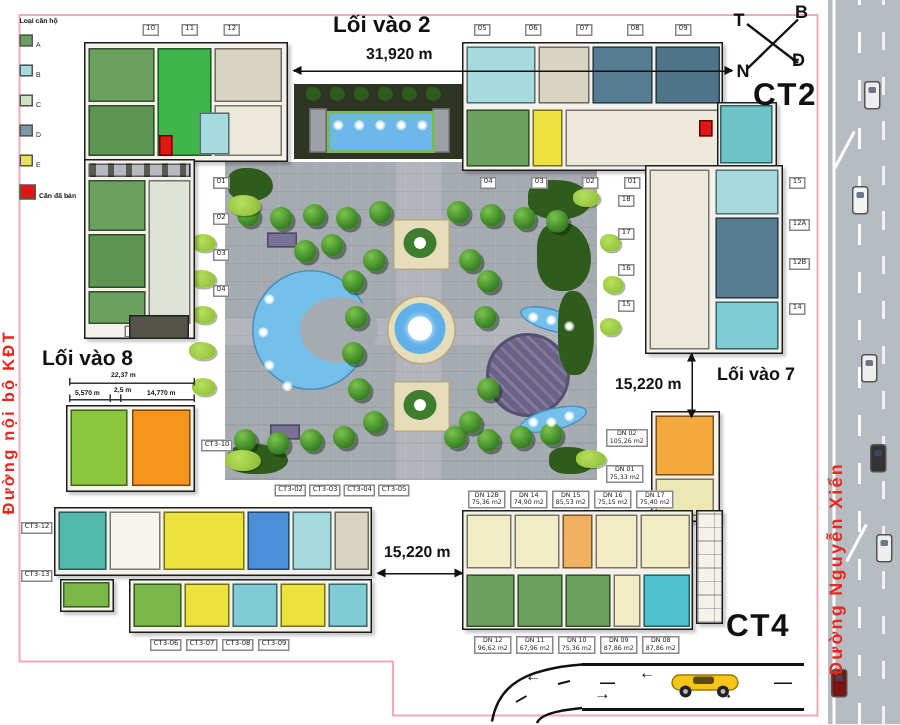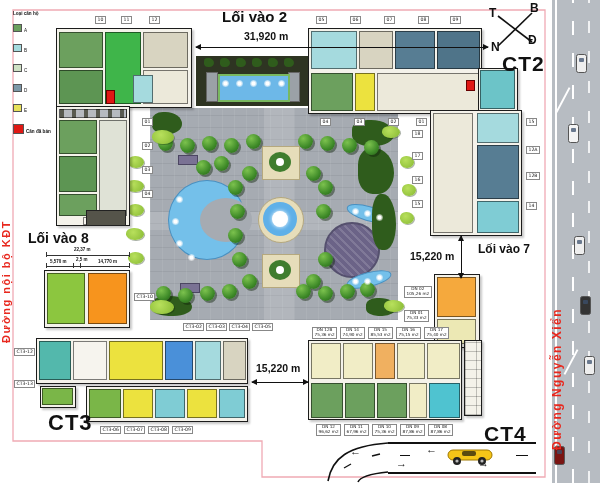--- a/index.html
+++ b/index.html
@@ -84,22 +84,21 @@
     <div style="margin-top:2px"><span style="display: inline-block; width: 7px; height: 6px; border: 0.5px solid rgb(85, 85, 85); vertical-align: middle; background: rgb(165, 218, 222);"></span><span style="font-size:4.6px;margin-left:2px">B</span></div>
     <div style="margin-top:2px"><span style="display: inline-block; width: 7px; height: 6px; border: 0.5px solid rgb(85, 85, 85); vertical-align: middle; background: rgb(207, 224, 196);"></span><span style="font-size:4.6px;margin-left:2px">C</span></div>
     <div style="margin-top:2px"><span style="display: inline-block; width: 7px; height: 6px; border: 0.5px solid rgb(85, 85, 85); vertical-align: middle; background: rgb(125, 152, 168);"></span><span style="font-size:4.6px;margin-left:2px">D</span></div>
     <div style="margin-top:2px"><span style="display: inline-block; width: 7px; height: 6px; border: 0.5px solid rgb(85, 85, 85); vertical-align: middle; background: rgb(232, 224, 90);"></span><span style="font-size:4.6px;margin-left:2px">E</span></div>
     <div style="margin-top:3px"><span style="display: inline-block; width: 9px; height: 8px; border: 0.5px solid rgb(85, 85, 85); vertical-align: middle; background: rgb(224, 24, 20);"></span><span style="font-size:4.6px;margin-left:2px;font-weight:bold">Căn đã bán</span></div>
   </div>
 
   <div class="streetname" style="left:0px;top:168px;height:175px;font-size:11px">Đường nội bộ KĐT</div>
 
   <div class="biglabel" style="left:502px;top:52px">CT2</div>
-  <div class="biglabel" style="left:48px;top:410px;font-size:22px">CT3</div>
-  <div class="biglabel" style="left:484px;top:422px">CT4</div>
+  <div class="biglabel" style="left:484px;top:406px">CT4</div>
 
   <svg class="overlay" style="left:486px;top:2px" width="60" height="52">
     <line x1="12" y1="14" x2="46" y2="40" stroke="#111" stroke-width="1.6"></line>
     <line x1="12" y1="44" x2="46" y2="11" stroke="#111" stroke-width="1.6"></line>
   </svg>
   <div class="abs" style="left:489px;top:6px;font-weight:bold;font-size:12px;z-index:6">T</div>
   <div class="abs" style="left:530px;top:1px;font-weight:bold;font-size:12px;z-index:6">B</div>
   <div class="abs" style="left:491px;top:40px;font-weight:bold;font-size:12px;z-index:6">N</div>
   <div class="abs" style="left:528px;top:33px;font-weight:bold;font-size:12px;z-index:6">Đ</div>
 

